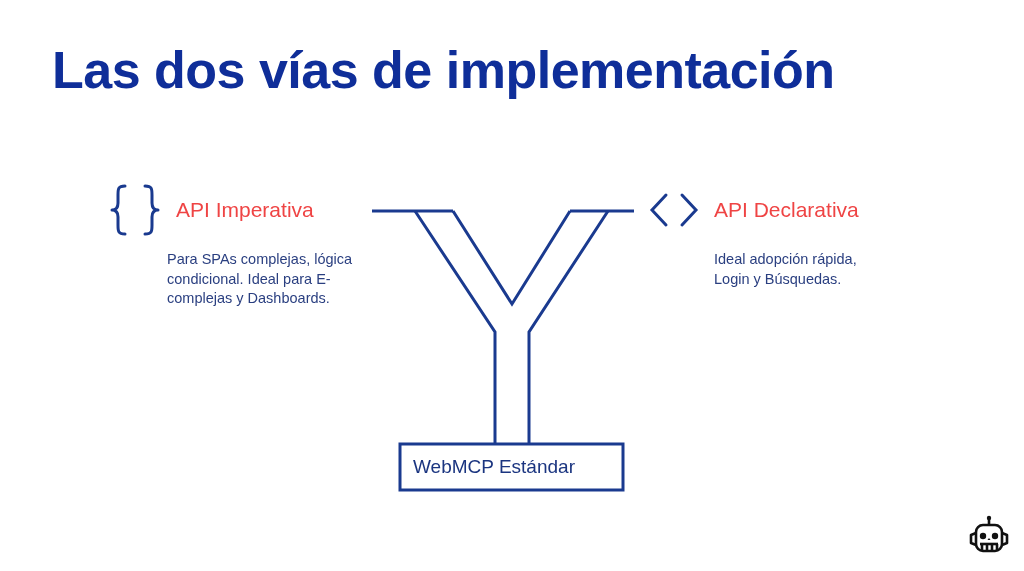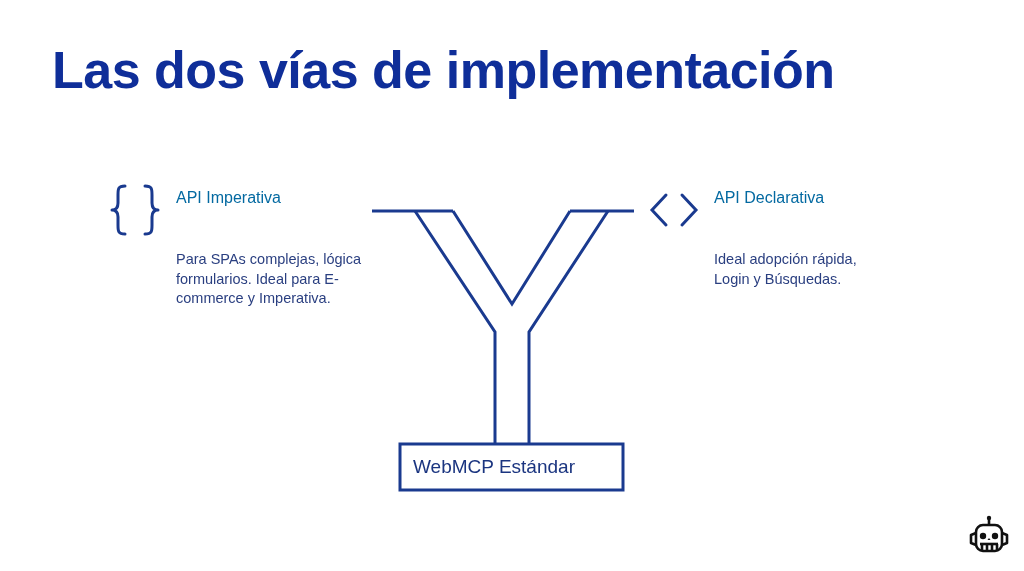--- a/index.html
+++ b/index.html
@@ -10,22 +10,23 @@
       color: #1a2f7a;
     }
     .title {
       position: absolute; left: 52px; top: 40px;
       font-size: 52px; font-weight: bold; color: #0f2e99;
       letter-spacing: -0.5px; margin: 0; white-space: nowrap;
     }
     .diagram { position: absolute; left: 0; top: 0; width: 1024px; height: 571px; }
     .icon { position: absolute; }
     .heading {
-      position: absolute; font-size: 16px; line-height: 28px; color: #0369a1;
+      position: absolute; font-size: 21px; line-height: 28px; color: #ef4444;
       white-space: nowrap;
+      margin-top: 12px;
     }
     .desc {
       position: absolute; font-size: 14.5px; line-height: 19.5px; color: #2a3f80;
       white-space: nowrap;
     }
     .box-label {
       position: absolute; left: 400px; top: 444px; width: 188px; height: 46px;
       display: flex; align-items: center; justify-content: center;
       font-size: 19px; color: #1b3580;
     }
@@ -56,24 +57,24 @@
 <svg class="icon" style="left:108px;top:183px" width="54" height="54" viewBox="0 0 54 54">
   <g fill="none" stroke="#1a3a8f" stroke-width="3" stroke-linecap="round" stroke-linejoin="round">
     <path d="M17 3 C10 3 10 6 10 12 L10 20 C10 25 8 27 4 27 C8 27 10 29 10 34 L10 42 C10 48 10 51 17 51"></path>
     <path d="M37 3 C44 3 44 6 44 12 L44 20 C44 25 46 27 50 27 C46 27 44 29 44 34 L44 42 C44 48 44 51 37 51"></path>
   </g>
 </svg>
 
 <div class="heading" style="left:176px;top:184px">
   <div>API Imperativa</div>
 </div>
-<div class="desc" style="left:176px;top:250px">
+<div class="desc" style="left:167px;top:250px">
   <div>Para SPAs complejas, lógica</div>
-  <div>formularios. Ideal para E-</div>
-  <div>commerce y Imperativa.</div>
+  <div>condicional. Ideal para E-</div>
+  <div>complejas y Dashboards.</div>
 </div>
 
 <svg class="icon" style="left:648px;top:192px" width="52" height="36" viewBox="0 0 52 36">
   <g fill="none" stroke="#1a3a8f" stroke-width="3" stroke-linecap="round" stroke-linejoin="miter">
     <polyline points="18,3 4,18 18,33"></polyline>
     <polyline points="34,3 48,18 34,33"></polyline>
   </g>
 </svg>
 
 <div class="heading" style="left:714px;top:184px">

